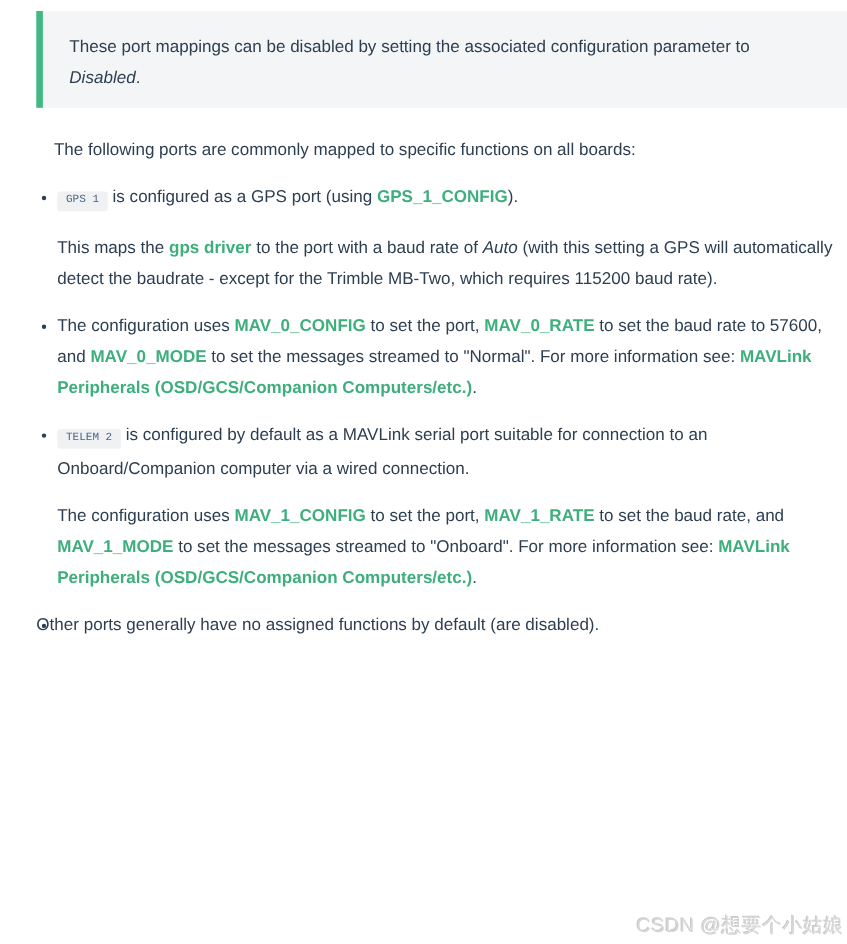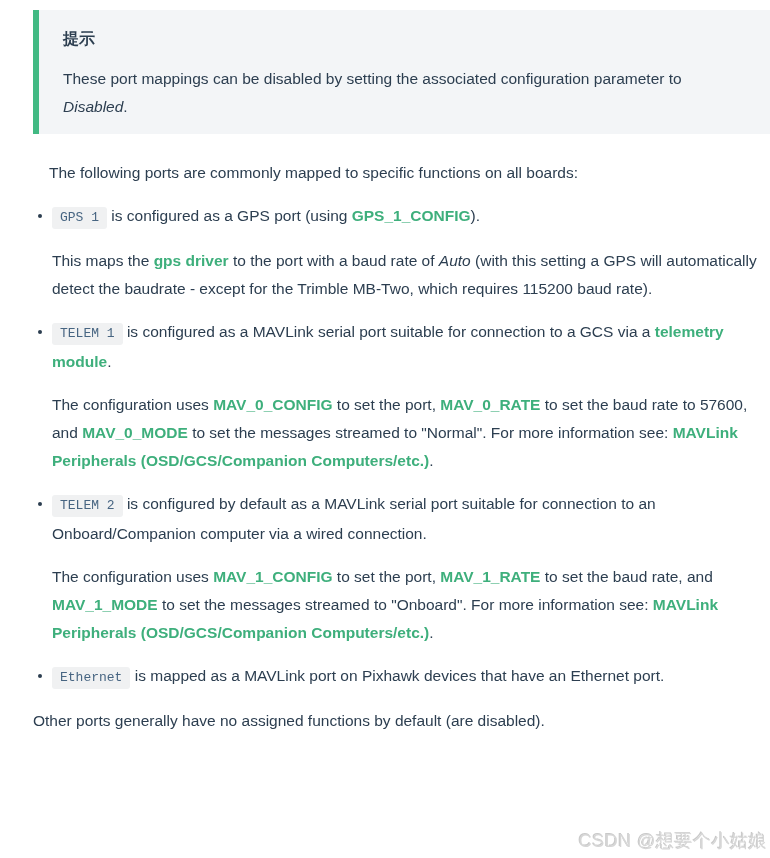--- a/index.html
+++ b/index.html
@@ -74,21 +74,21 @@
     line-height:28px;
   }
   a.doc-link{
     color:var(--accent);
     font-weight:600;
     text-decoration:none;
     cursor:pointer;
   }
   code.code-chip{
     font-family:"Liberation Mono","DejaVu Sans Mono",monospace;
-    font-size:13px;
+    font-size:10px;
     color:var(--code-text);
     background:var(--code-bg);
     padding:3px 8px 4px 8px;
     border-radius:3px;
   }
   em{font-style:italic;}
   .outro{
     margin:0;
     line-height:28px;
   }
@@ -103,41 +103,38 @@
     white-space:nowrap;
     text-align:right;
   }
 </style>
 </head>
 <body>
 
 <div class="page">
 
   <div class="tip">
-    <p class="tip-title">提示</p>
     <p class="tip-body">These port mappings can be disabled by setting the associated configuration parameter to <em>Disabled</em>.</p>
   </div>
 
   <p class="para">The following ports are commonly mapped to specific functions on all boards:</p>
 
   <ul class="bullet-list" id="bullet-list">
       <li>
         <p class="lead"><code class="code-chip">GPS 1</code> is configured as a GPS port (using <a href="#" class="doc-link">GPS_1_CONFIG</a>).</p>
         <p class="sub">This maps the <a href="#" class="doc-link">gps driver</a> to the port with a baud rate of <em>Auto</em> (with this setting a GPS will automatically detect the baudrate - except for the Trimble MB-Two, which requires 115200 baud rate).</p>
       </li>
       <li>
-        <p class="lead"><code class="code-chip">TELEM 1</code> is configured as a MAVLink serial port suitable for connection to a GCS via a <a href="#" class="doc-link">telemetry module</a>.</p>
         <p class="sub">The configuration uses <a href="#" class="doc-link">MAV_0_CONFIG</a> to set the port, <a href="#" class="doc-link">MAV_0_RATE</a> to set the baud rate to 57600, and <a href="#" class="doc-link">MAV_0_MODE</a> to set the messages streamed to "Normal". For more information see: <a href="#" class="doc-link">MAVLink Peripherals (OSD/GCS/Companion Computers/etc.)</a>.</p>
       </li>
       <li>
         <p class="lead"><code class="code-chip">TELEM 2</code> is configured by default as a MAVLink serial port suitable for connection to an Onboard/Companion computer via a wired connection.</p>
         <p class="sub">The configuration uses <a href="#" class="doc-link">MAV_1_CONFIG</a> to set the port, <a href="#" class="doc-link">MAV_1_RATE</a> to set the baud rate, and <a href="#" class="doc-link">MAV_1_MODE</a> to set the messages streamed to "Onboard". For more information see: <a href="#" class="doc-link">MAVLink Peripherals (OSD/GCS/Companion Computers/etc.)</a>.</p>
       </li>
       <li>
-        <p class="lead"><code class="code-chip">Ethernet</code> is mapped as a MAVLink port on Pixhawk devices that have an Ethernet port.</p>
       </li>
     </ul>
 
   <p class="outro">Other ports generally have no assigned functions by default (are disabled).</p>
 
 </div>
 
 <div class="watermark">CSDN @想要个小姑娘</div>
 
 </body></html>

